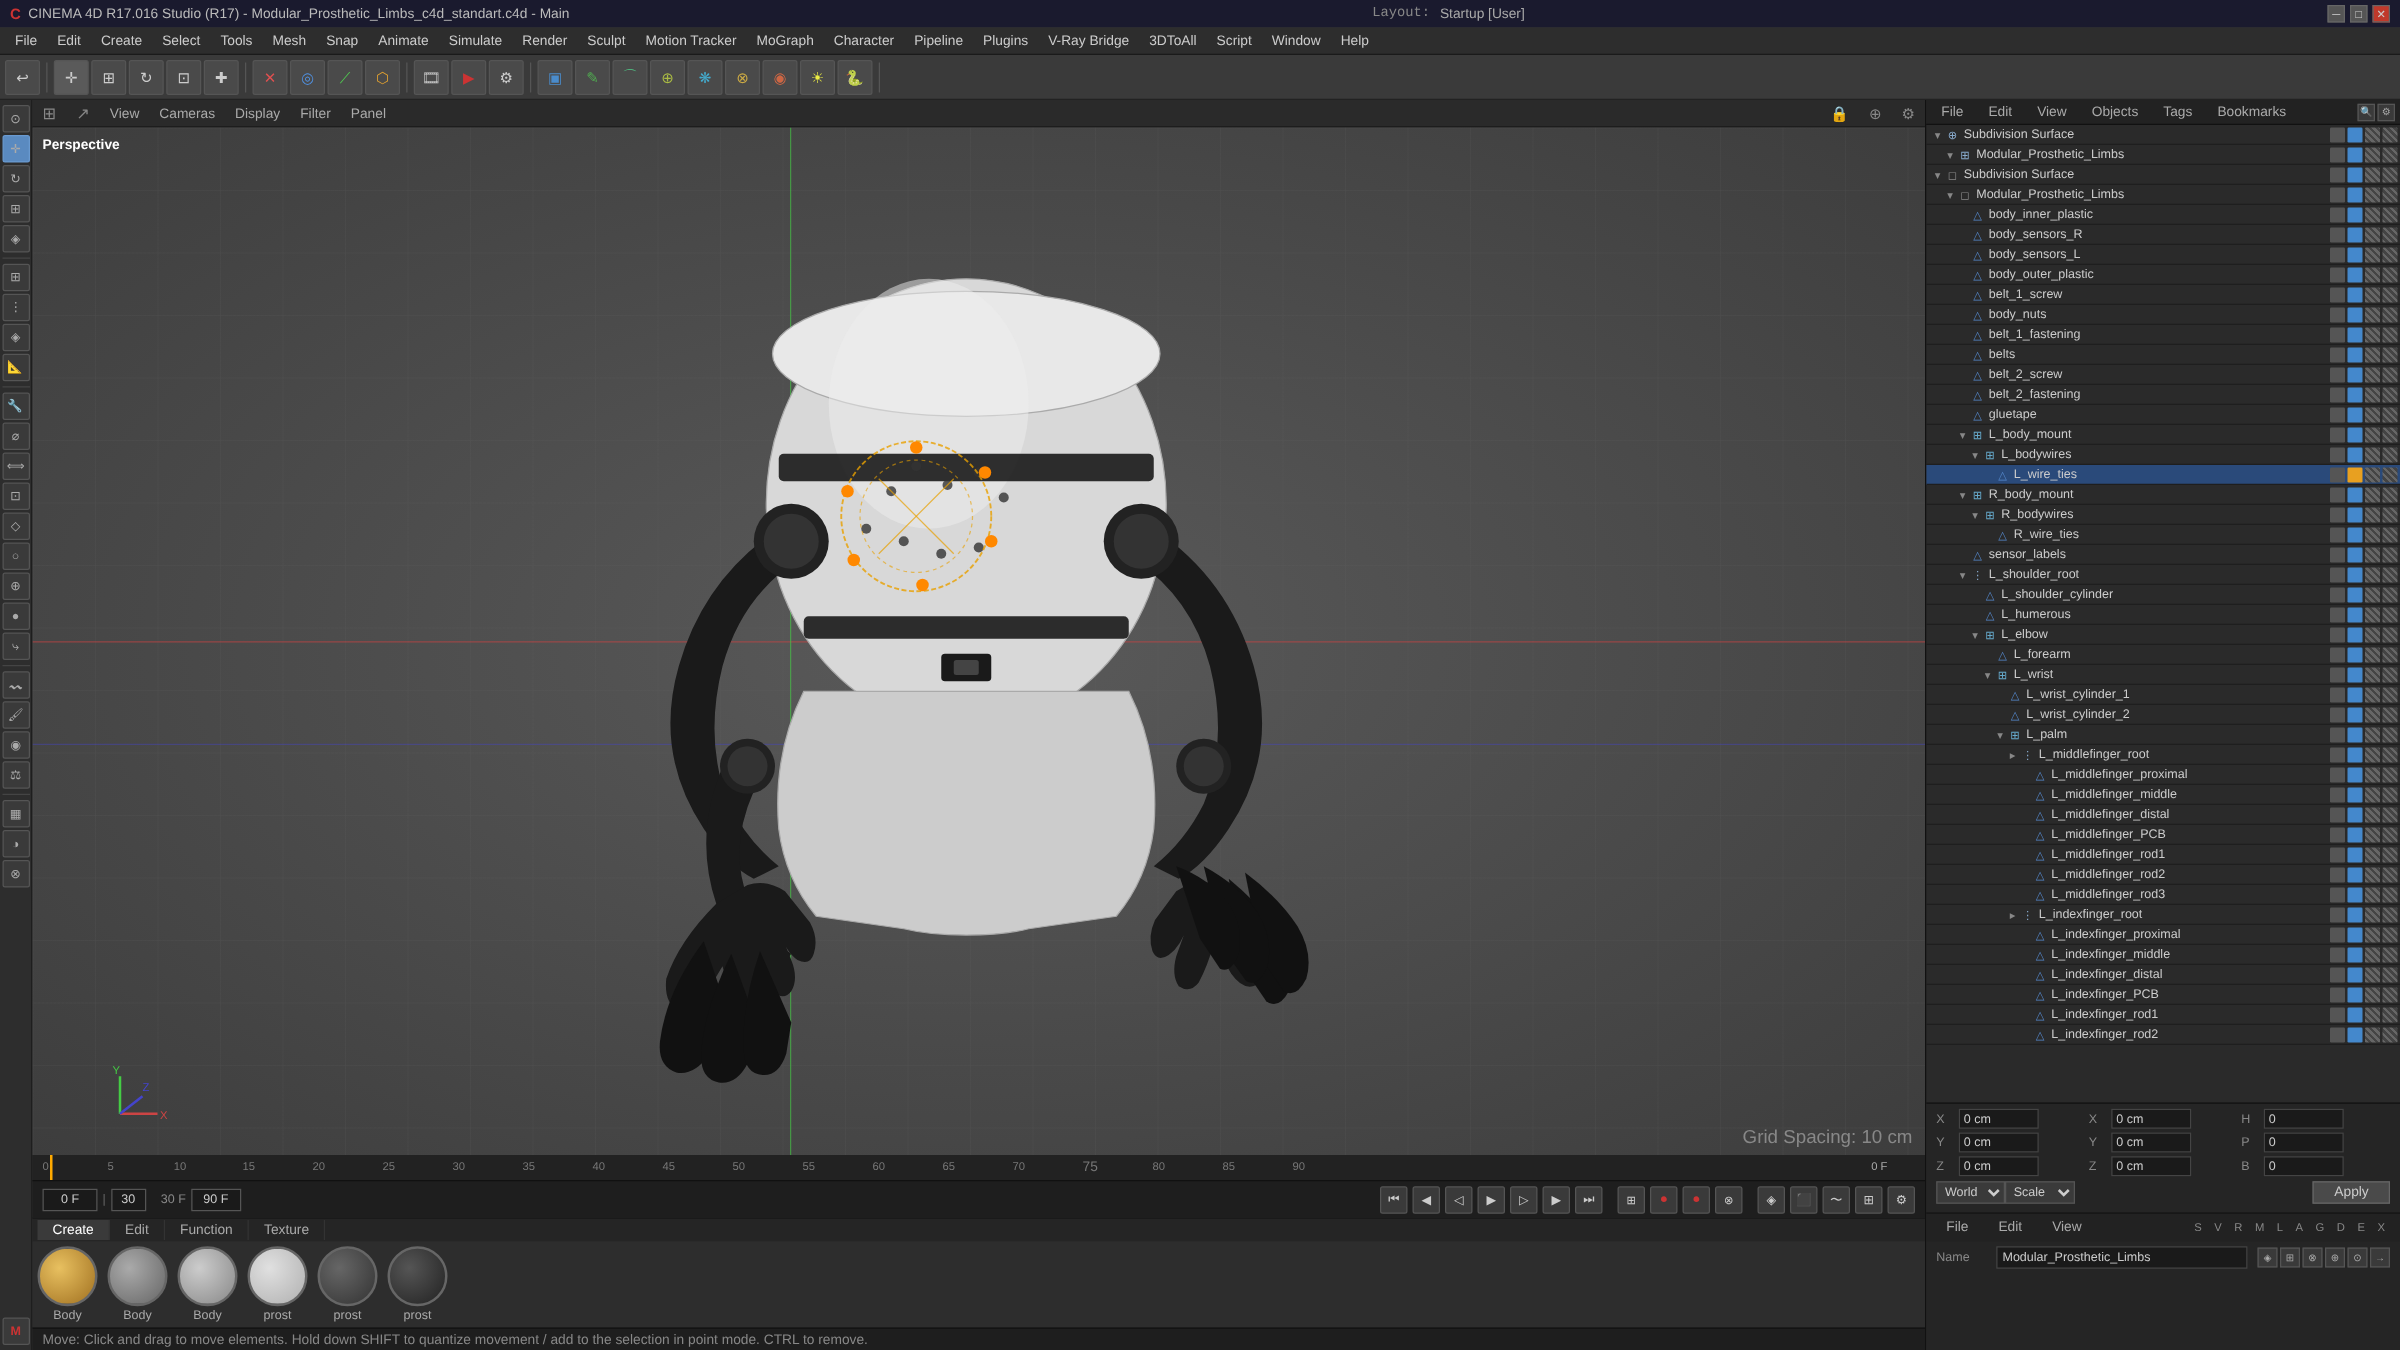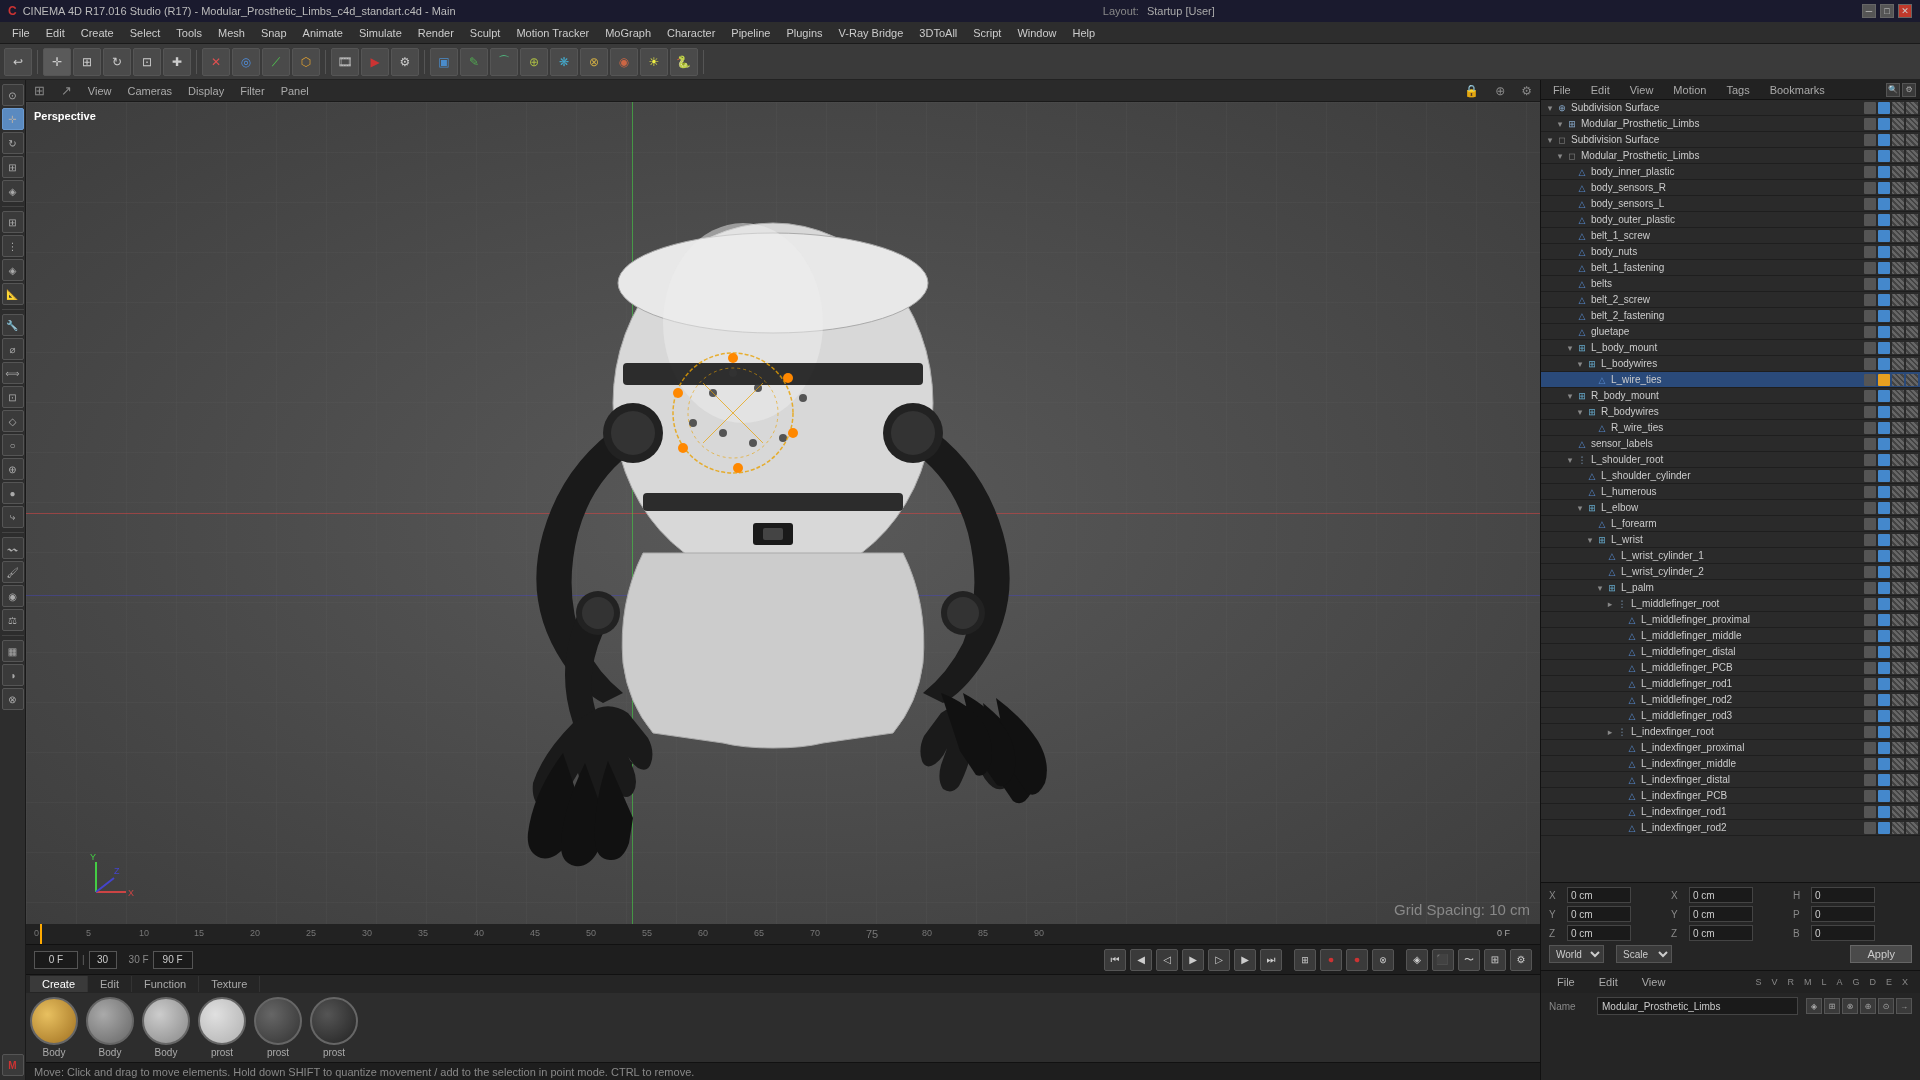--- a/index.html
+++ b/index.html
@@ -97,21 +97,21 @@
     .tree-dot.gray { background: #555; }
     .tree-dot.pattern {
       background: repeating-linear-gradient(45deg, #666 0px, #666 2px, #444 2px, #444 4px);
     }
 
     
     #coord-panel { height: 88px; background: #252525; border-top: 1px solid #111; padding: 4px 8px; }
     .coord-row { display: flex; align-items: center; gap: 4px; }
     .coord-label { color: #888; font-size: 10px; width: 14px; }
     .coord-input { background: #1a1a1a; border: 1px solid #444; color: #ccc; font-size: 10px; width: 64px; height: 16px; padding: 0 3px; }
-    .coord-actions { display: flex; gap: 12px; align-items: center; margin-top: 0; }
+    .coord-actions { display: flex; gap: 0; align-items: center; margin-top: 0; }
     .coord-select { background: #3a3a3a; border: 1px solid #555; color: #ccc; font-size: 10px; height: 18px; padding: 0 2px; }
     .apply-btn { background: #4a4a4a; border: 1px solid #666; color: #ccc; font-size: 11px; padding: 2px 16px; cursor: pointer; }
 
     
     #rp-bottom { height: 110px; background: #252525; border-top: 1px solid #111; }
     #rp-bottom-header { height: 22px; background: #222; display: flex; align-items: center; padding: 0 8px; gap: 8px; }
     .rp-bottom-tab { padding: 2px 8px; cursor: pointer; color: #aaa; font-size: 11px; }
     #rp-name-row { display: flex; align-items: center; padding: 4px 8px; gap: 8px; }
     .rp-name-label { color: #888; font-size: 10px; width: 40px; }
     .rp-name-input { background: #1a1a1a; border: 1px solid #444; color: #ccc; font-size: 10px; flex: 1; height: 18px; padding: 0 4px; }
@@ -153,21 +153,21 @@
   </style>
 </head>
 <body>
 
 <div id="titlebar">
   <div id="titlebar-left">
     <span style="color:#cc3333;font-weight:bold;font-size:12px;">C</span>
     <span style="font-size:11px;color:#bbb;">CINEMA 4D R17.016 Studio (R17) - Modular_Prosthetic_Limbs_c4d_standart.c4d - Main</span>
   </div>
   <div style="display:flex;align-items:center;gap:8px;">
-    <span style="color:#888;">Layout:</span>
+    <span style="color:#888;font-family:Liberation Mono, monospace;">Layout:</span>
     <span style="color:#aaa;">Startup [User]</span>
   </div>
   <div id="titlebar-right">
     <div class="titlebar-btn min">─</div>
     <div class="titlebar-btn max">□</div>
     <div class="titlebar-btn close">✕</div>
   </div>
 </div>
 
 <div id="menubar">
@@ -474,21 +474,21 @@
       <span class="status-text">Move: Click and drag to move elements. Hold down SHIFT to quantize movement / add to the selection in point mode. CTRL to remove.</span>
     </div>
   </div>
 
   <div id="right-panel">
 
     <div id="right-panel-header" style="background:#222;height:20px;display:flex;align-items:center;padding:0 4px;gap:4px;border-bottom:1px solid #111;">
       <span class="rp-tab">File</span>
       <span class="rp-tab">Edit</span>
       <span class="rp-tab">View</span>
-      <span class="rp-tab">Motion</span>
+      <span class="rp-tab">Objects</span>
       <span class="rp-tab">Tags</span>
       <span class="rp-tab">Bookmarks</span>
       <div style="flex:1;"></div>
       <div style="display:flex;gap:2px;">
         <div class="rp-icon-btn">🔍</div>
         <div class="rp-icon-btn">⚙</div>
       </div>
     </div>
 
     <div id="object-tree">

